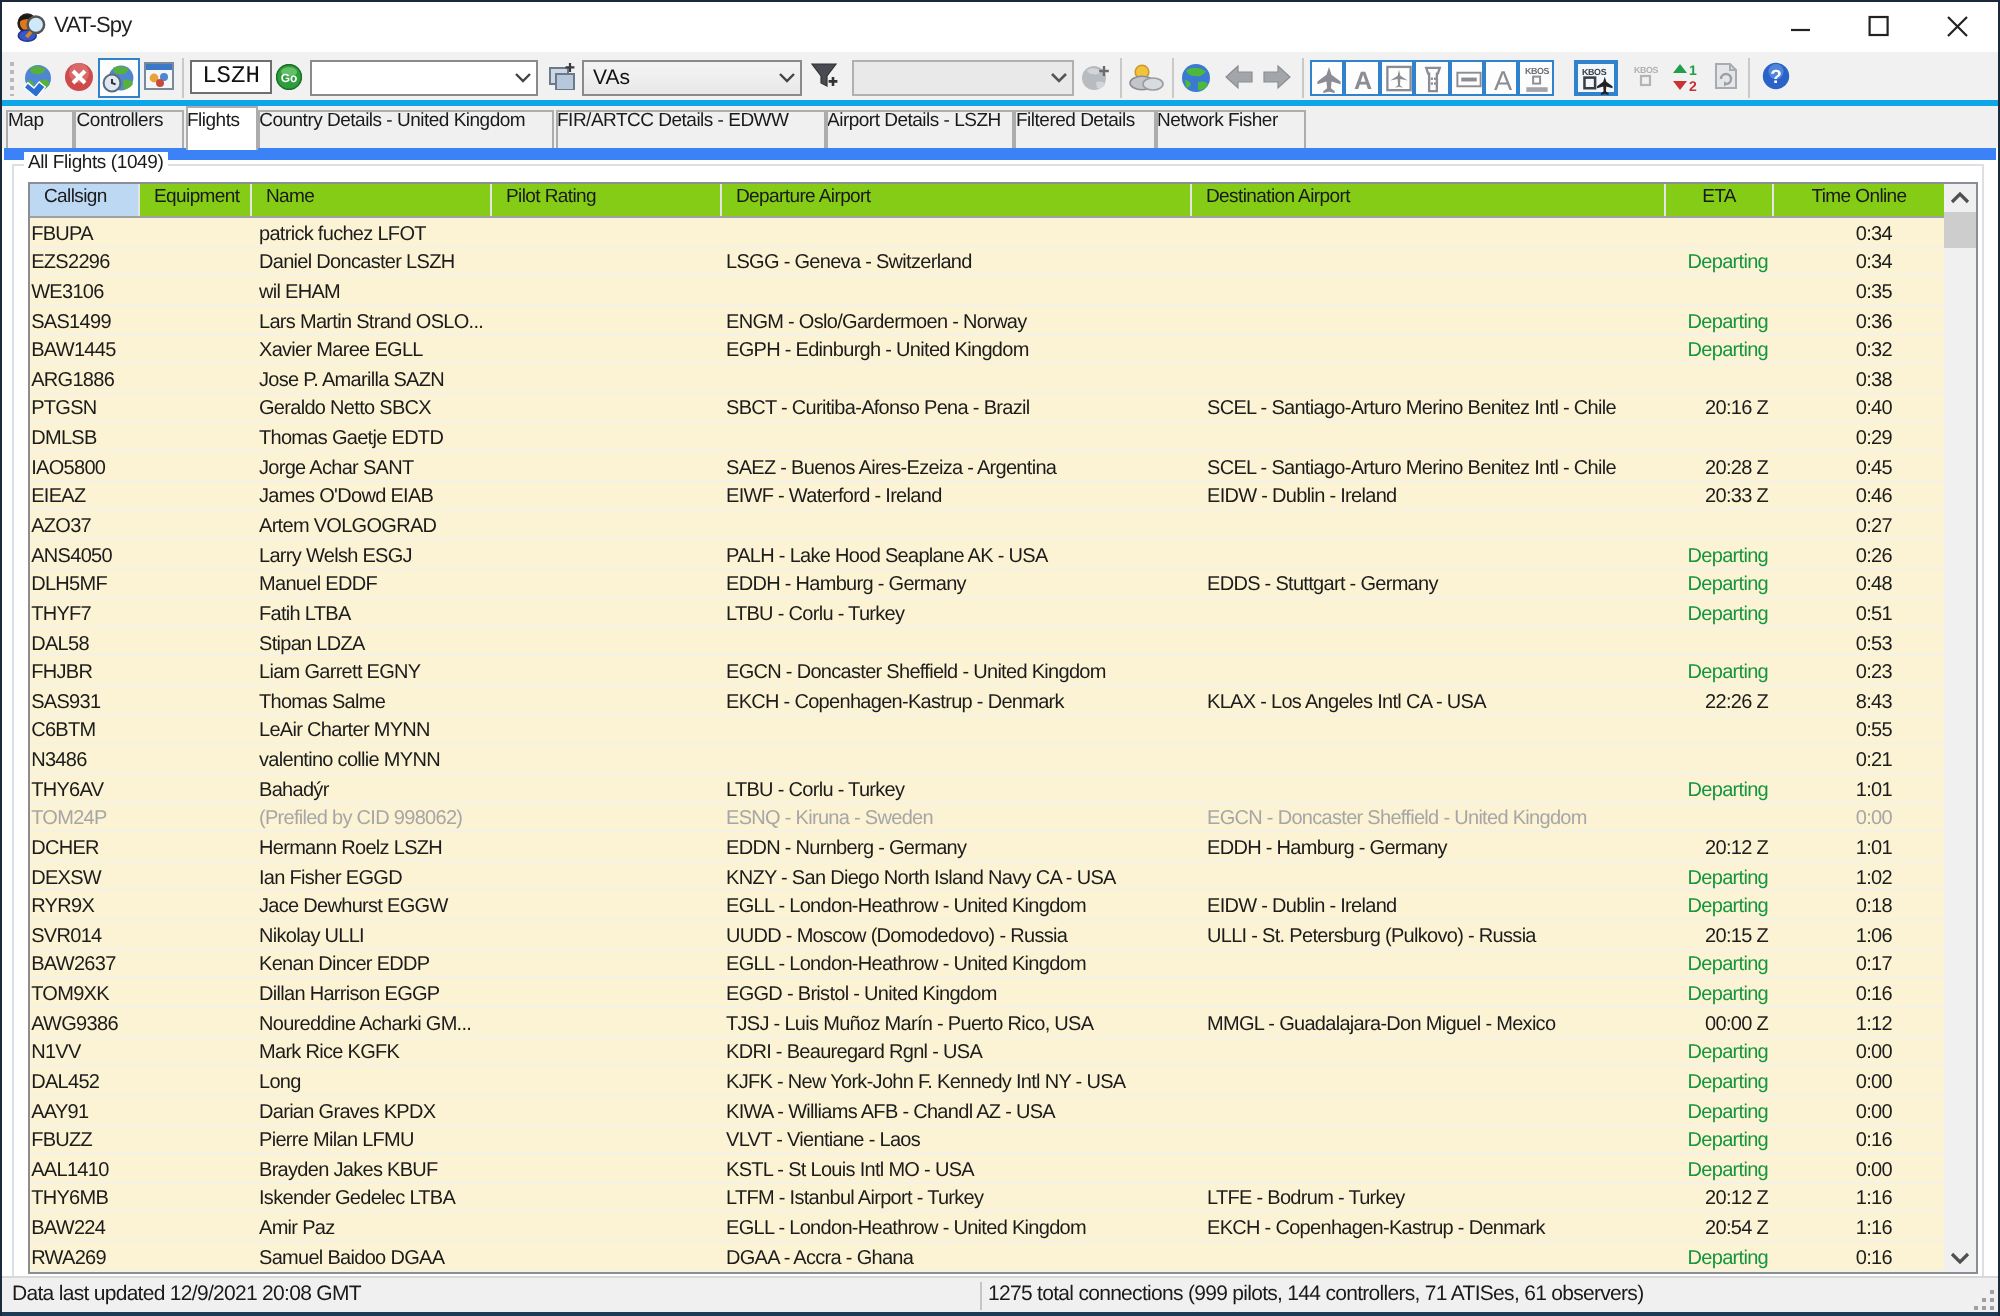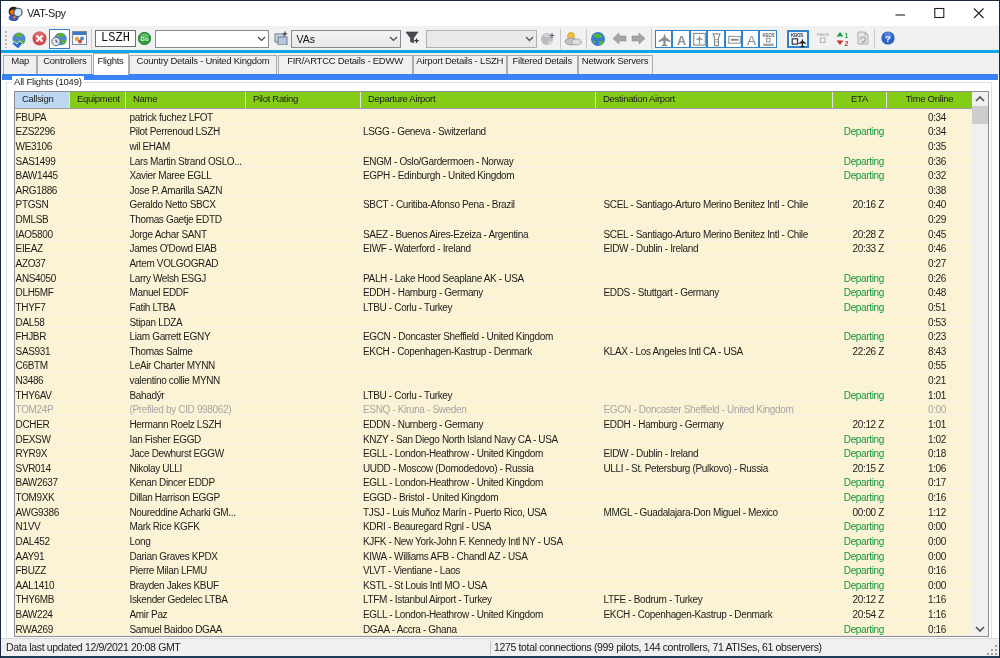--- a/index.html
+++ b/index.html
@@ -18,21 +18,21 @@
 .tgl svg{position:absolute;left:1px;top:1.5px}
 #lszh{position:absolute;left:94px;top:3.5px;width:41px;height:17px;border:1px solid #6e6e6e;
 background:#fff;font-family:"Liberation Mono",monospace;font-size:12px;line-height:15px;
 text-align:center;color:#111}
 .cmb{position:absolute;top:3.5px;height:18px;background:#fff;border:1px solid #8a8a8a}
 .cmb .ar{position:absolute;right:4px;top:5px;width:7px;height:7px}
 .cmb .ar svg{display:block}
 
 #tstrip{left:0;top:52px;width:998px;height:21px;background:#f0f0f0}
 .tab{position:absolute;top:1.6px;height:19.4px;background:#f0f0f0;border:1px solid #acacac;
-border-bottom:none;font-size:9.5px;letter-spacing:-.25px;color:#1a1a1a;text-align:center;
+border-bottom:none;font-size:9.5px;letter-spacing:-.25px;color:#1a1a1a;text-align:left;
 line-height:10.5px;padding-top:0;white-space:nowrap;overflow:hidden}
 .tab.sel{top:0;height:22px;background:#fff;line-height:10.5px;padding-top:2.3px;z-index:3}
 
 #page{left:1px;top:73px;width:996px;height:565px;background:#fff;border-top:6px solid #3b82f6}
 #gbox{position:absolute;left:4px;top:2px;width:986px;height:558px;border:1px solid #dce0e4}
 #glab{position:absolute;left:5px;top:-7.5px;background:#fff;padding:0 2px;font-size:9.5px;
 letter-spacing:-.2px;color:#1a1a1a}
 
 #tbl{position:absolute;left:12px;top:11px;width:975px;height:546px;border:1px solid #8a8d94;background:#fff}
 #thead{position:absolute;left:0;top:0;width:957px;height:17px;background:#84cc16;border-bottom:1px solid #9fa0a3}
@@ -254,21 +254,21 @@
 </div>
 
 <div class="abs" id="tstrip">
 <div class="tab" style="left:2px;width:34.3px">Map</div>
 <div class="tab" style="left:36.3px;width:55px">Controllers</div>
 <div class="tab sel" style="left:91.5px;width:36px">Flights</div>
 <div class="tab" style="left:127.6px;width:148.9px">Country Details - United Kingdom</div>
 <div class="tab" style="left:276.5px;width:135px">FIR/ARTCC Details - EDWW</div>
 <div class="tab" style="left:411.5px;width:94.5px">Airport Details - LSZH</div>
 <div class="tab" style="left:506px;width:70.5px">Filtered Details</div>
-<div class="tab" style="left:576.5px;width:75px">Network Servers</div>
+<div class="tab" style="left:576.5px;width:75px">Network Fisher</div>
 </div>
 
 <div class="abs" id="page">
  <div id="gbox">
       <span id="glab">All Flights (1049)</span>
     </div>
  <div id="tbl">
   <div id="thead">
    <span class="h" id="hcs" style="left:0;width:55px">Callsign</span>
    <span class="h" style="left:55px;width:56px">Equipment</span>
@@ -280,21 +280,21 @@
    <span class="h cn" style="left:872px;width:85px;border-right:none">Time Online</span>
   </div>
   <div id="rows">
 <div class="r" style="top:0.00px">
           <i class="c0">FBUPA</i>
           <i class="c2">patrick fuchez LFOT</i>
           <i class="t">0:34</i>
         </div>
 <div class="r" style="top:14.63px">
           <i class="c0">EZS2296</i>
-          <i class="c2">Pilot Perrenoud LSZH</i>
+          <i class="c2">Daniel Doncaster LSZH</i>
           <i class="c4">LSGG - Geneva - Switzerland</i>
           <i class="e gr">Departing</i>
           <i class="t">0:34</i>
         </div>
 <div class="r" style="top:29.26px">
           <i class="c0">WE3106</i>
           <i class="c2">wil EHAM</i>
           <i class="t">0:35</i>
         </div>
 <div class="r" style="top:43.89px">

